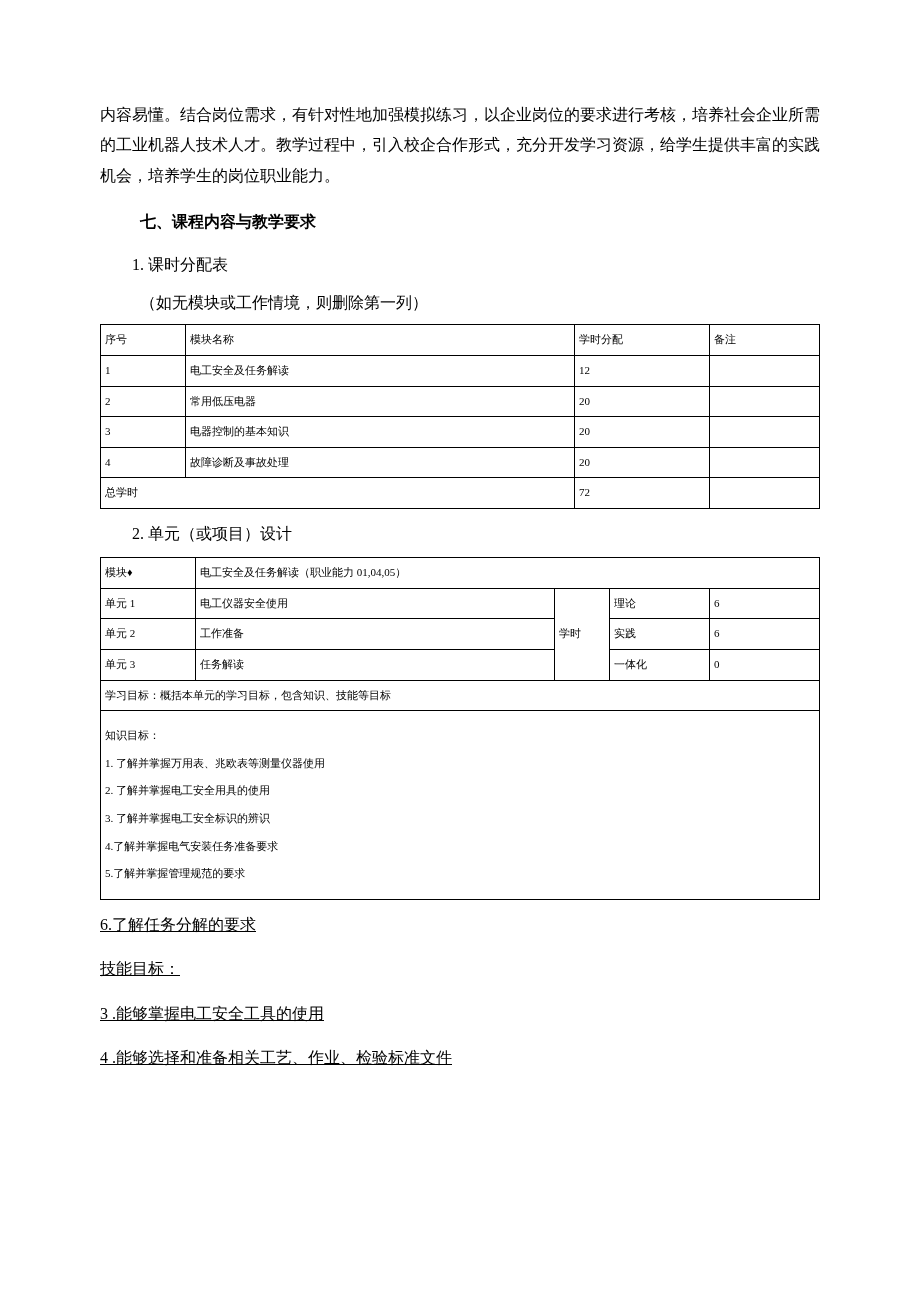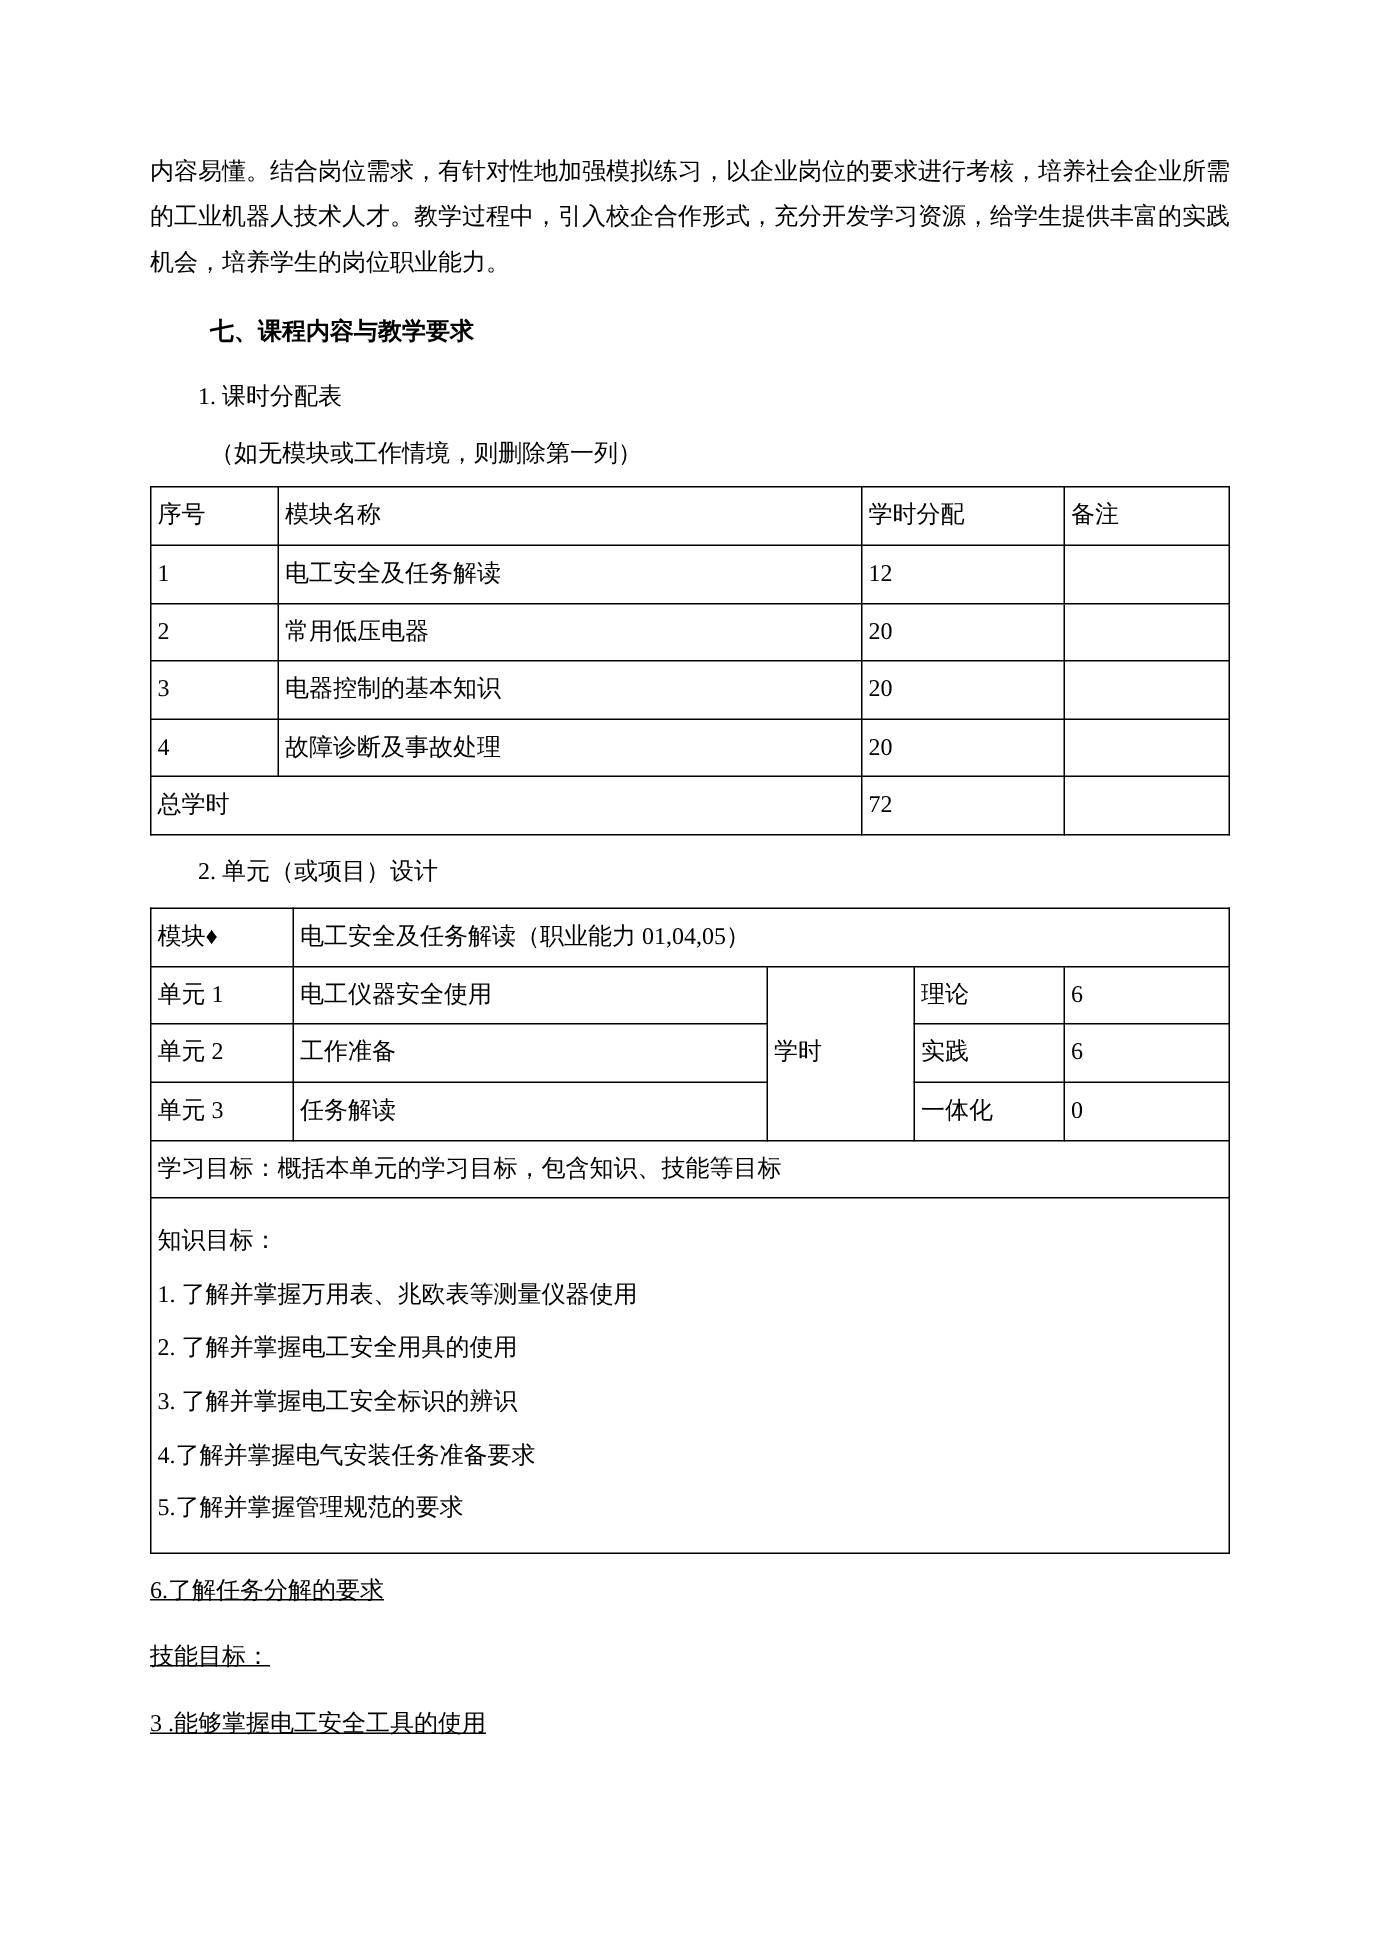--- a/index.html
+++ b/index.html
@@ -27,36 +27,36 @@
       text-indent: 2em;
     }
     .note {
       margin: 0 0 6px 0;
       text-indent: 2.5em;
     }
     table {
       border-collapse: collapse;
       width: 100%;
       margin: 4px 0 10px 0;
-      font-size: 16px;
+      font-size: 11px;
     }
     td {
       border: 1px solid #000;
       padding: 6px 4px;
       text-align: left;
       vertical-align: middle;
       line-height: 1.6;
     }
     .col-seq { width: 85px; }
     .col-name { width: auto; }
     .col-hours { width: 135px; }
     .col-remark { width: 110px; }
     .t2-c1 { width: 95px; margin-left: 28px; }
     .t2-c2 { width: auto; }
-    .t2-c3 { width: 98px; }
+    .t2-c3 { width: 55px; }
     .t2-c4 { width: 100px; }
     .t2-c5 { width: 110px; }
     .list-block { margin: 6px 0 0 0; }
     .list-item {
       margin: 14px 0;
       padding: 0;
       text-decoration: underline;
     }
     .cell-content { margin: 6px 0; }
     .cell-content div { margin: 10px 0; }
@@ -153,13 +153,14 @@
       </div>
     </td>
   </tr>
 </tbody>
   </table>
 
 <div class="list-block">
   <p class="list-item" style="margin-top:4px">6.了解任务分解的要求</p>
   <p class="list-item">技能目标：</p>
   <p class="list-item">3 .能够掌握电工安全工具的使用</p>
+  <p class="list-item">4 .能够选择和准备相关工艺、作业、检验标准文件</p>
 </div>
 
 </body></html>

